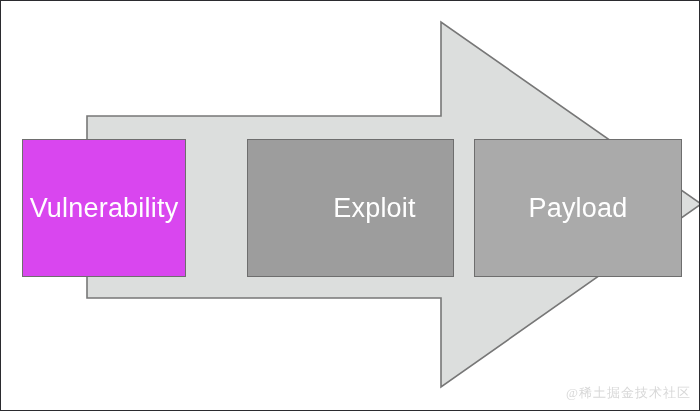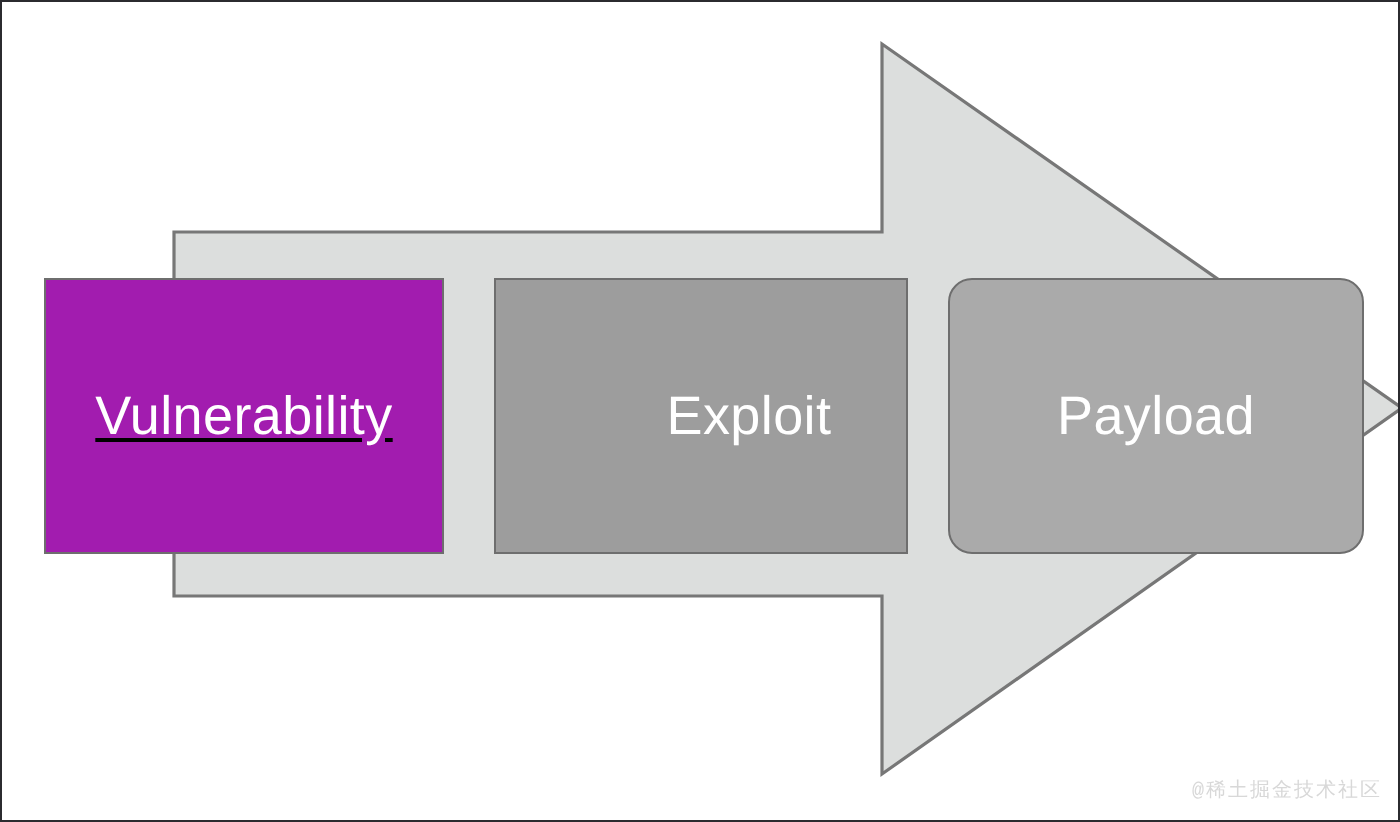--- a/index.html
+++ b/index.html
@@ -58,46 +58,45 @@
   #box-exploit {
     left: 246px; top: 138px;
     width: 207px; height: 138px;
     background: #9d9d9d;
     padding-left: 48px;
   }
   #box-payload {
     left: 473px; top: 138px;
     width: 208px; height: 138px;
     background: #aaaaaa;
-    border-radius: 12px;
   }
 
   
   #watermark {
     position: absolute;
     right: 8px;
     bottom: 8px;
     color: #d8d8d8;
-    font-size: 10px;
+    font-size: 13px;
     letter-spacing: 1px;
     white-space: nowrap;
     user-select: none;
-    font-family: Liberation Mono, monospace;
+    font-family: Liberation Serif, serif;
   }
 </style>
 </head>
 <body>
 
 <div id="canvas" style="background: rgb(255, 255, 255); border-color: rgb(43, 43, 47);">
 
   <svg id="arrow-layer" viewBox="0 0 700 411" width="700" height="411" aria-hidden="true">
     <polygon id="arrow-shape" points="86,115 440,115 440,21 700,203 440,386 440,297 86,297" fill="#dcdedd" stroke="#777777" stroke-width="1.6" stroke-linejoin="miter"></polygon>
   </svg>
 
-  <div class="stage-box" id="box-vulnerability" style="left: 21px; top: 138px; width: 200px; height: 138px; background: #a21caf; border-color: rgb(110, 110, 110); text-decoration: underline;">
+  <div class="stage-box" id="box-vulnerability" style="left: 21px; top: 138px; width: 164px; height: 138px; background: #d946ef; border-color: rgb(110, 110, 110);">
     <span class="stage-label" style="color: rgb(255, 255, 255);">Vulnerability</span>
   </div>
 
   <div class="stage-box" id="box-exploit" style="left: 246px; top: 138px; width: 207px; height: 138px; background: rgb(157, 157, 157); border-color: rgb(110, 110, 110);">
     <span class="stage-label" style="color: rgb(255, 255, 255);">Exploit</span>
   </div>
 
   <div class="stage-box" id="box-payload" style="left: 473px; top: 138px; width: 208px; height: 138px; background: rgb(170, 170, 170); border-color: rgb(110, 110, 110);">
     <span class="stage-label" style="color: rgb(255, 255, 255);">Payload</span>
   </div>

